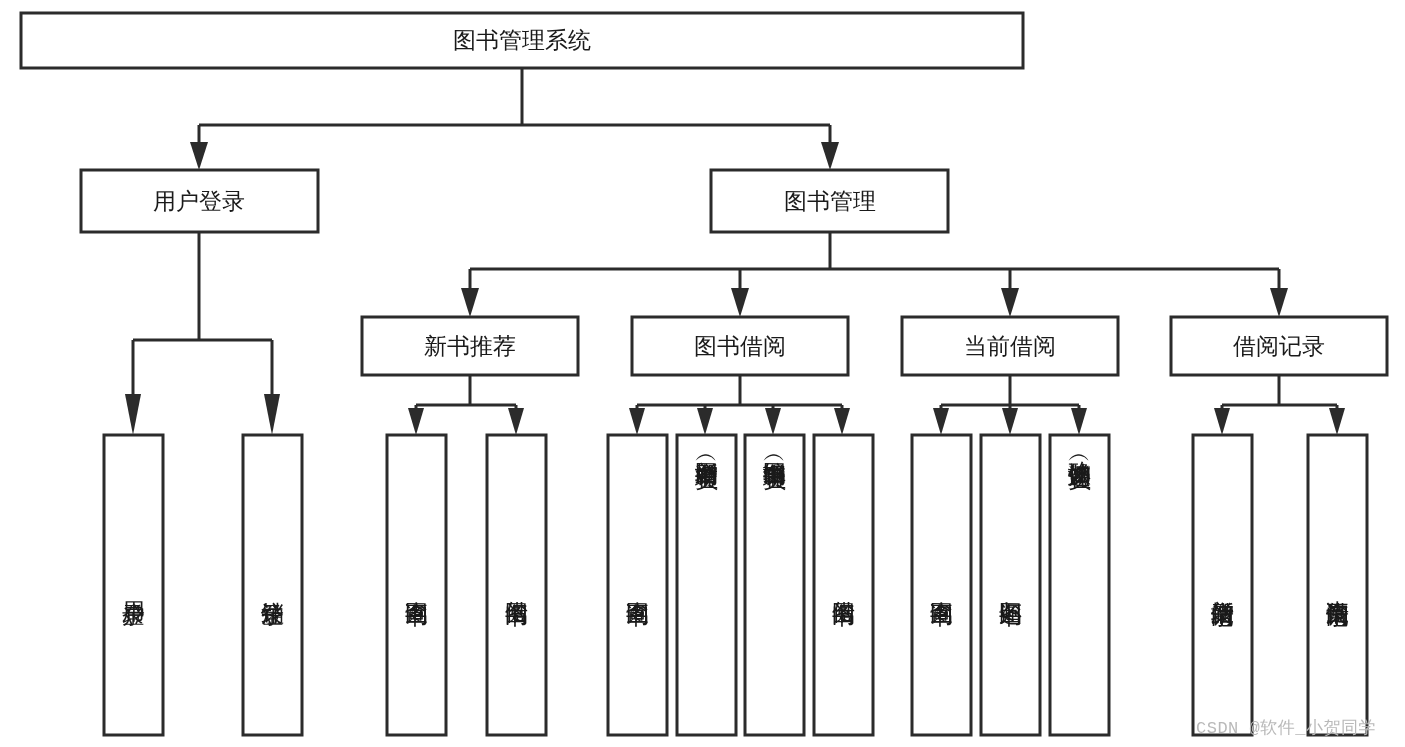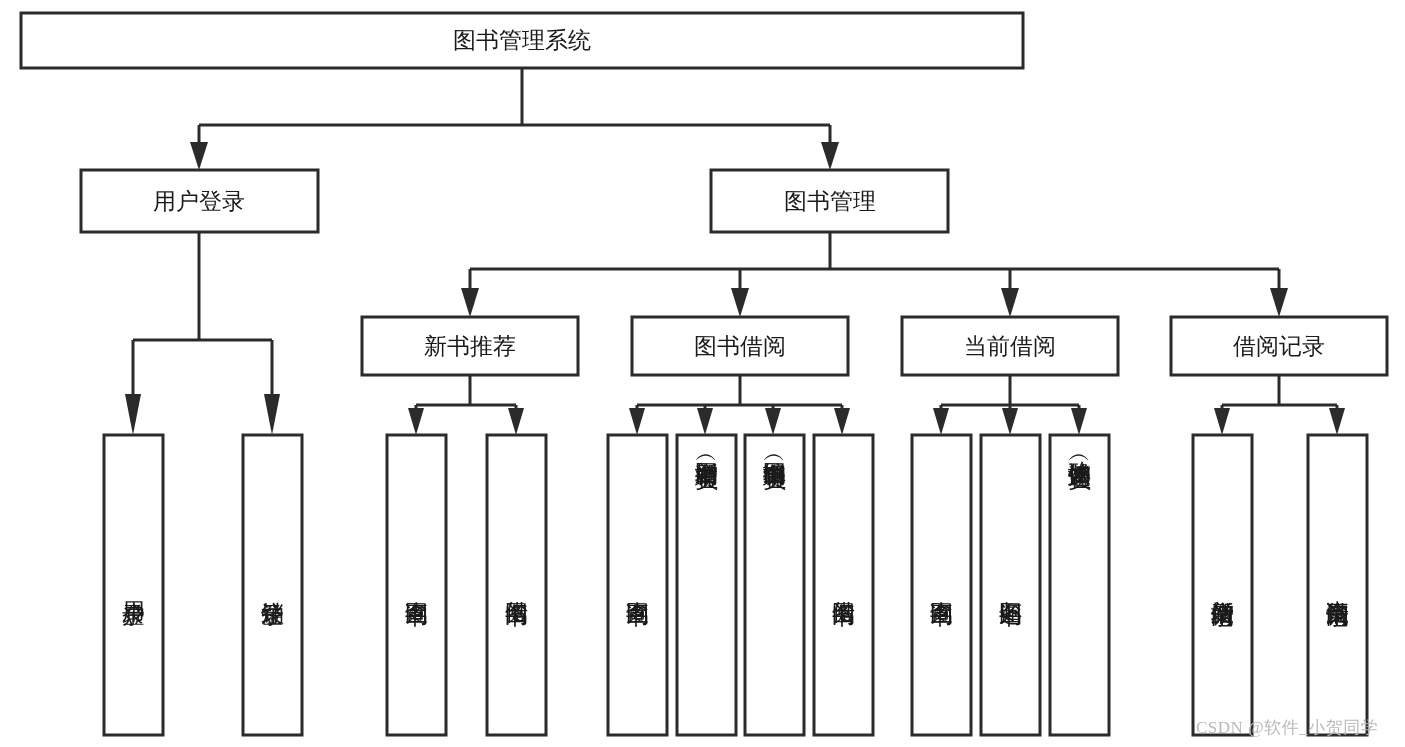--- a/index.html
+++ b/index.html
@@ -61,21 +61,21 @@
     pointer-events: none;
   }
   .vbox-wrap {
     position: absolute;
     display: flex;
     align-items: center;
     justify-content: center;
   }
   .watermark {
     position: absolute;
-    font-family: Liberation Serif, serif;
+    font-family: Liberation Mono, monospace;
     font-size: 17px;
     color: #b9b9b9;
     white-space: nowrap;
     letter-spacing: 0.5px;
   }
 </style>
 </head>
 <body>
 
 <div id="diagram-root">

